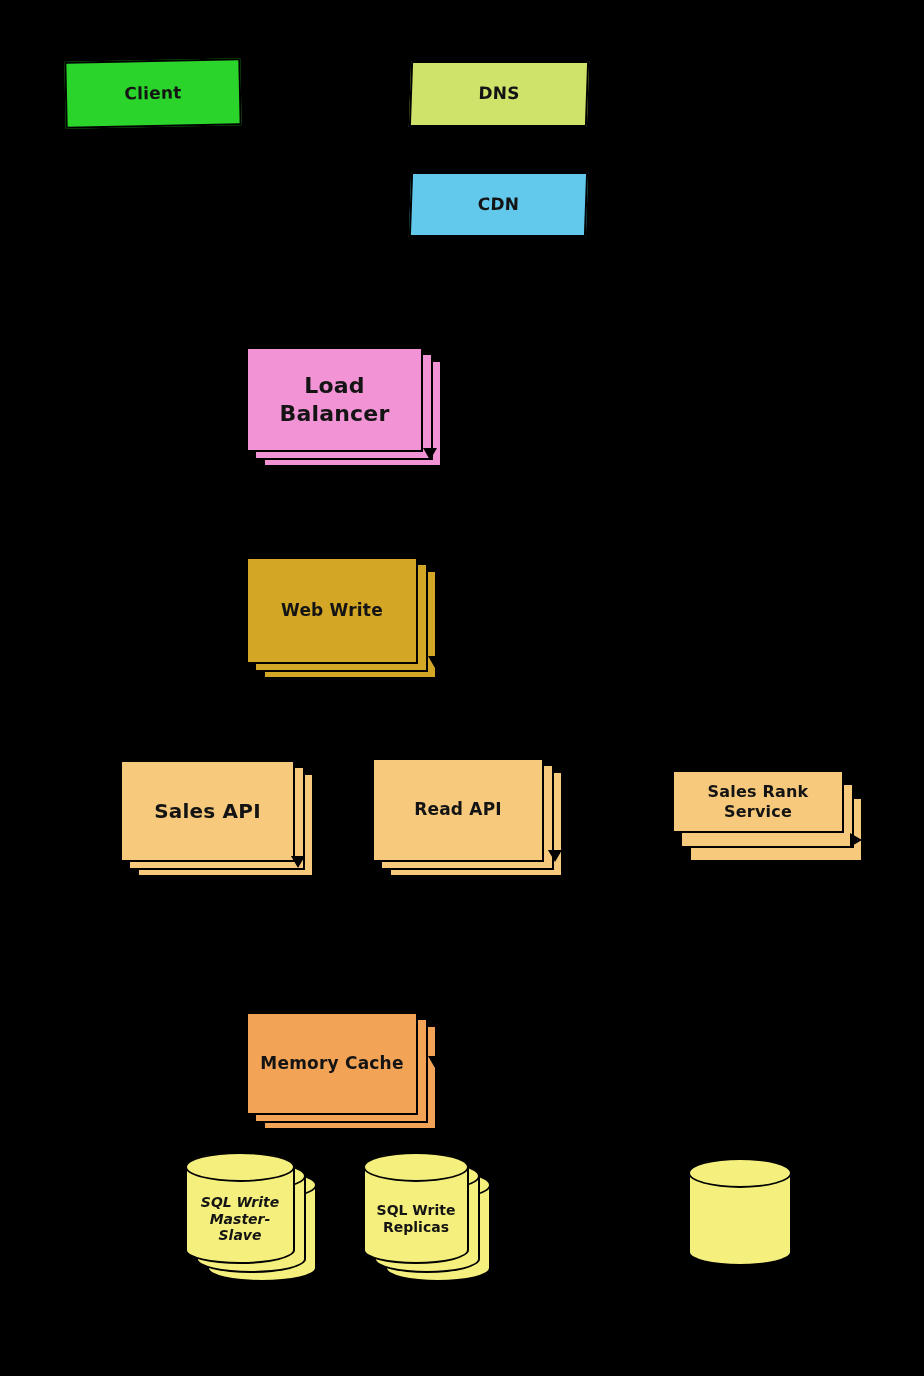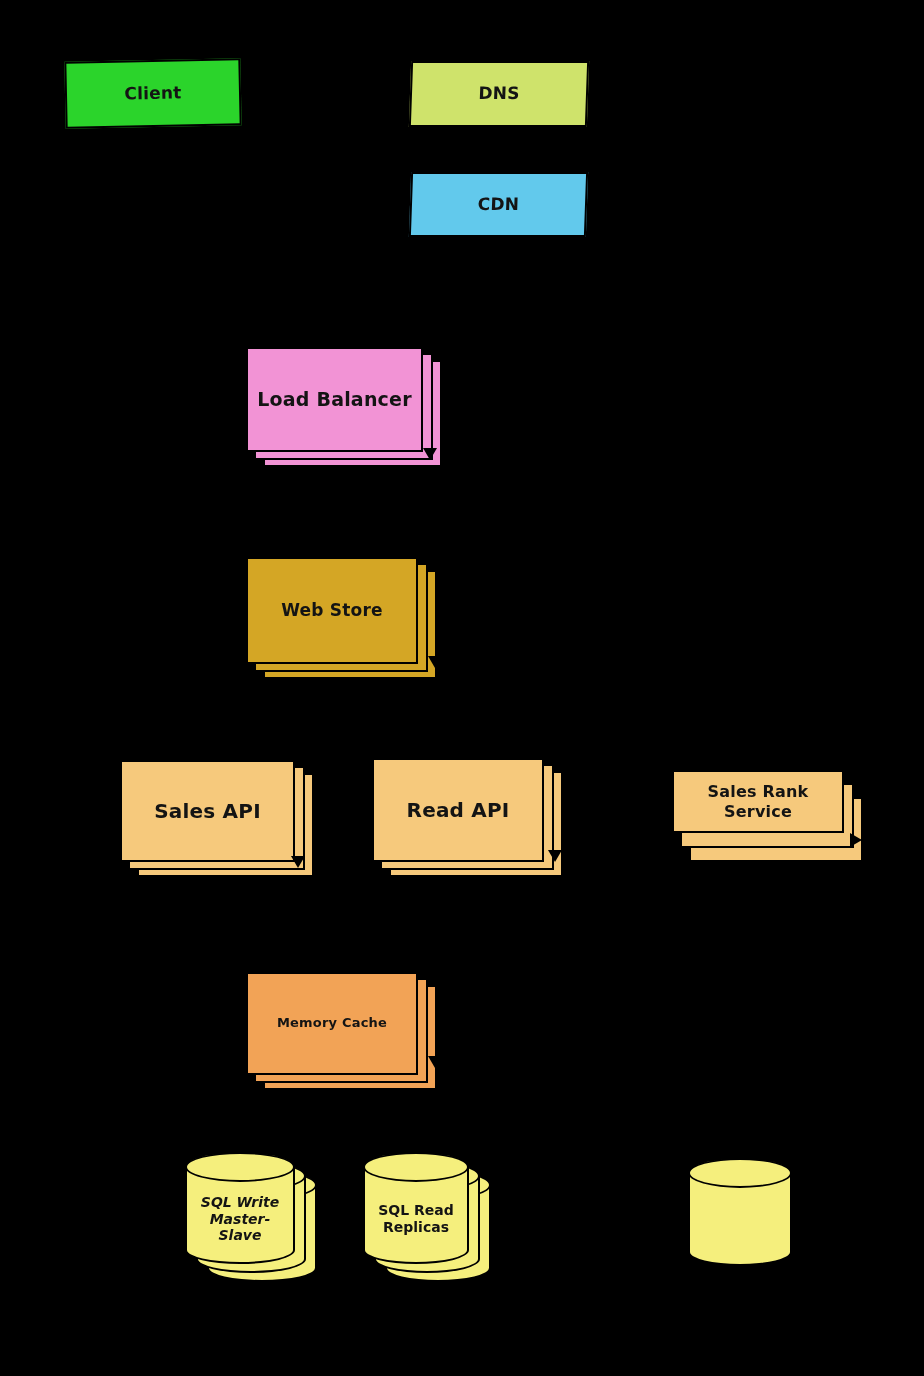--- a/index.html
+++ b/index.html
@@ -45,26 +45,26 @@
       9px 14px 0 1px #000,
       18px 28px 0 -1px var(--c),
       18px 28px 0 1px #000;
   }
   .label { display: block; padding: 0 8px; line-height: 1.25; }
 
   
   #node-client        { left: 65px;  top: 60px;  width: 176px; height: 67px;  font-size: 17px; transform: rotate(-1.2deg); }
   #node-dns           { left: 410px; top: 61px;  width: 178px; height: 66px;  font-size: 17px; transform: skewX(-2deg); }
   #node-cdn           { left: 410px; top: 172px; width: 177px; height: 65px;  font-size: 17px; transform: skewX(-2deg); }
-  #node-load-balancer { left: 246px; top: 347px; width: 177px; height: 105px; font-size: 19px; }
+  #node-load-balancer { left: 246px; top: 347px; width: 177px; height: 105px; font-size: 22px; }
   #node-web-server    { left: 246px; top: 557px; width: 172px; height: 107px; font-size: 17px; }
   #node-sales-api     { left: 120px; top: 760px; width: 175px; height: 102px; font-size: 20px; }
-  #node-read-api      { left: 372px; top: 758px; width: 172px; height: 104px; font-size: 20px; }
+  #node-read-api      { left: 372px; top: 758px; width: 172px; height: 104px; font-size: 17px; }
   #node-sales-rank    { left: 672px; top: 770px; width: 172px; height: 63px;  font-size: 16px; }
-  #node-memory-cache  { left: 246px; top: 972px; width: 172px; height: 103px; font-size: 13px; text-align: center; }
+  #node-memory-cache  { left: 246px; top: 1012px; width: 172px; height: 103px; font-size: 17px; text-align: center; }
 
   
   .cyl-wrap { position: absolute; }
   #node-sql-write     { left: 185px; top: 1152px; width: 110px; height: 112px; font-style: italic; }
   #node-sql-read      { left: 363px; top: 1152px; width: 106px; height: 112px; }
   #node-object-store  { left: 688px; top: 1158px; width: 104px; height: 108px; }
 
   .cylinder {
     position: absolute;
     left: 0; top: 0; width: 100%; height: 100%;
@@ -139,21 +139,21 @@
 
   <div class="node box" id="node-cdn" style="--c: #62c9ec;">
     <span class="label">CDN</span>
   </div>
 
   <div class="node box stacked" id="node-load-balancer" style="--c: #f293d5;">
     <span class="label">Load Balancer</span>
   </div>
 
   <div class="node box stacked" id="node-web-server" style="--c: #d4a625;">
-    <span class="label">Web Store</span>
+    <span class="label">Web Write</span>
   </div>
 
   <div class="node box stacked" id="node-sales-api" style="--c: #f6c97c;">
     <span class="label">Sales API</span>
   </div>
 
   <div class="node box stacked" id="node-read-api" style="--c: #f6c97c;">
     <span class="label">Read API</span>
   </div>
 
@@ -169,21 +169,21 @@
     <div class="cylinder ghost g2"></div>
     <div class="cylinder ghost g1"></div>
     <div class="cylinder cyl-main"></div>
     <div class="cyl-label">SQL Write Master-Slave</div>
   </div>
 
   <div class="cyl-wrap" id="node-sql-read" style="--c: #f5ef7d;">
     <div class="cylinder ghost g2"></div>
     <div class="cylinder ghost g1"></div>
     <div class="cylinder cyl-main"></div>
-    <div class="cyl-label">SQL Read Replicas</div>
+    <div class="cyl-label">SQL Write Replicas</div>
   </div>
 
   <div class="cyl-wrap" id="node-object-store" style="--c: #f5ef7d;">
     <div class="cylinder cyl-main"></div>
   </div>
 
   <div class="arrow-down" id="ah-lb"></div>
   <div class="arrow-down" id="ah-ws"></div>
   <div class="arrow-down" id="ah-sales"></div>
   <div class="arrow-down" id="ah-read"></div>

